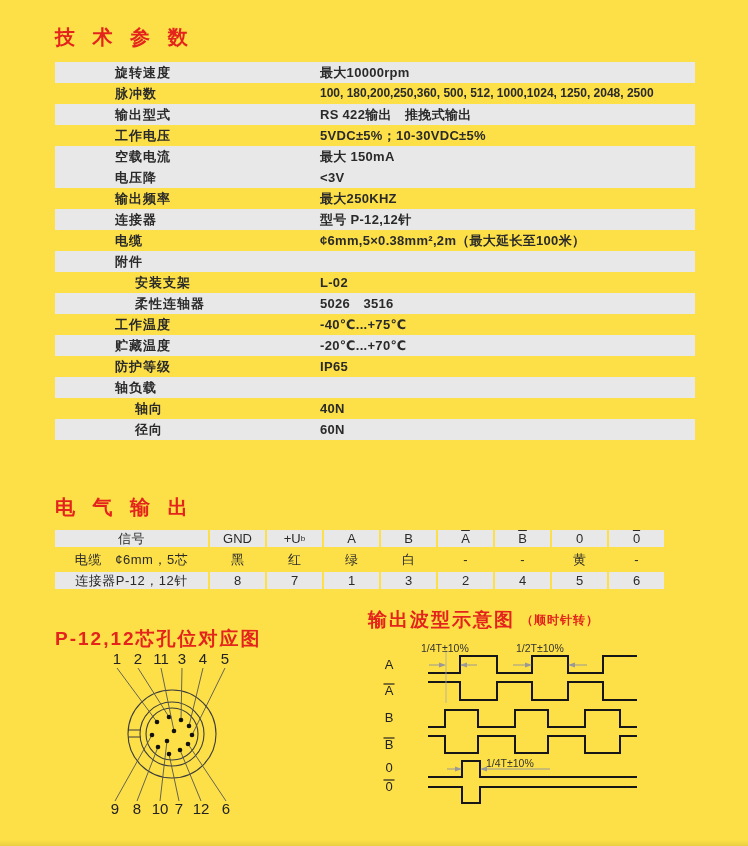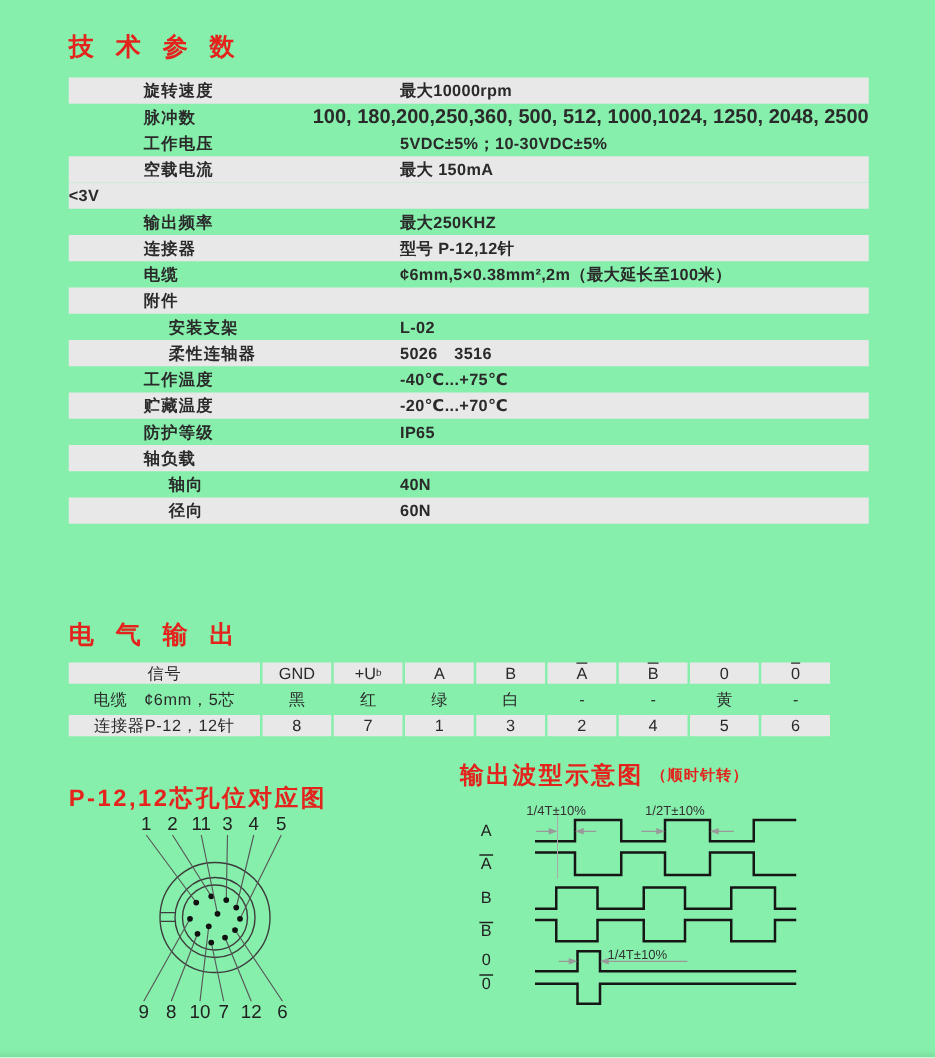--- a/index.html
+++ b/index.html
@@ -1,38 +1,38 @@
 <!DOCTYPE html>
 <html><head>
 <meta charset="utf-8">
 <style>
   html,body{margin:0;padding:0;background:#fff;}
   .page{
-    position:relative;width:748px;height:846px;background:#86efac;overflow:hidden;
+    position:relative;width:748px;height:846px;background:#fde047;overflow:hidden;
     font-family:"Liberation Sans","DejaVu Sans",sans-serif;color:#2a2a2a;
   }
   
   .red-title{
     position:absolute;margin:0;color:#e3231c;font-size:20px;font-weight:bold;
     letter-spacing:6px;white-space:nowrap;
   }
   .red-sub{
     position:absolute;margin:0;color:#e3231c;font-size:19px;font-weight:bold;
     letter-spacing:2px;white-space:nowrap;
   }
   .red-note{color:#e3231c;font-size:12px;font-weight:bold;letter-spacing:1px;margin-left:6px;vertical-align:2px;}
 
   
   .tech-table{position:absolute;left:55px;top:62px;width:640px;font-weight:bold;}
   .trow{display:flex;height:21px;line-height:21px;font-size:13px;}
   .trow.shade{background:#e8e8e8;}
   .tlabel{width:265px;padding-left:60px;box-sizing:border-box;white-space:nowrap;letter-spacing:1px;}
   .tlabel.ind{padding-left:80px;}
   .tvalue{flex:1;white-space:nowrap;letter-spacing:0.3px;}
-  .tvalue.small{font-size:16px;letter-spacing:0;}
+  .tvalue.small{font-size:12px;letter-spacing:0;}
 
   
   .elec-table{position:absolute;left:55px;top:530px;width:644px;}
   .erow{display:flex;height:17px;margin-bottom:4px;}
   .ecell{
     width:55px;margin-left:2px;display:flex;align-items:center;justify-content:center;
     font-size:13px;white-space:nowrap;
   }
   .ecell.lab{width:153px;margin-left:0;letter-spacing:0.5px;}
   .erow.shade .ecell{background:#e8e8e8;}
@@ -69,29 +69,34 @@
 
   <div class="tech-table">
       <div class="trow shade">
         <div class="tlabel">旋转速度</div>
         <div class="tvalue">最大10000rpm</div>
       </div>
       <div class="trow">
         <div class="tlabel">脉冲数</div>
         <div class="tvalue small">100, 180,200,250,360, 500, 512, 1000,1024, 1250, 2048, 2500</div>
       </div>
+      <div class="trow shade">
+        <div class="tlabel">输出型式</div>
+        <div class="tvalue">RS 422输出　推挽式输出</div>
+      </div>
       <div class="trow">
         <div class="tlabel">工作电压</div>
         <div class="tvalue">5VDC±5%；10-30VDC±5%</div>
       </div>
       <div class="trow shade">
         <div class="tlabel">空载电流</div>
         <div class="tvalue">最大 150mA</div>
       </div>
       <div class="trow shade">
+        <div class="tlabel">电压降</div>
         <div class="tvalue">&lt;3V</div>
       </div>
       <div class="trow">
         <div class="tlabel">输出频率</div>
         <div class="tvalue">最大250KHZ</div>
       </div>
       <div class="trow shade">
         <div class="tlabel">连接器</div>
         <div class="tvalue">型号 P-12,12针</div>
       </div>

